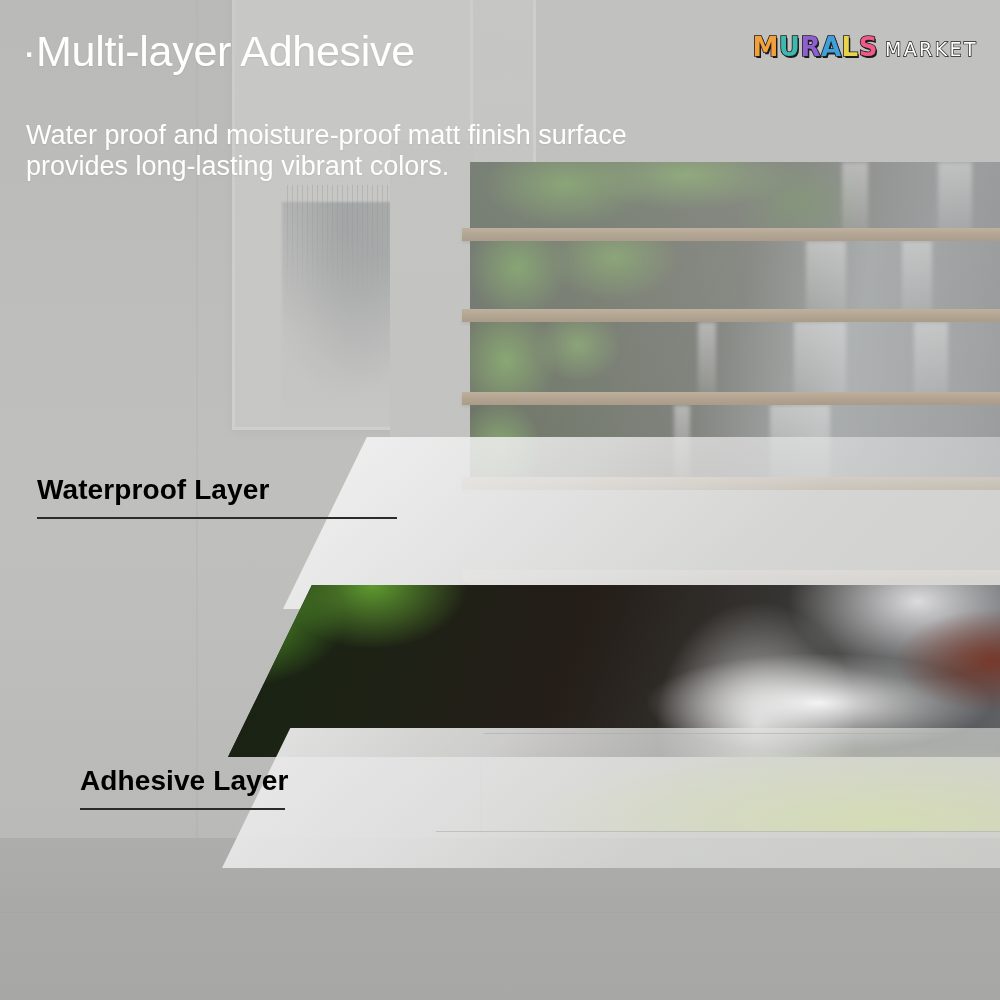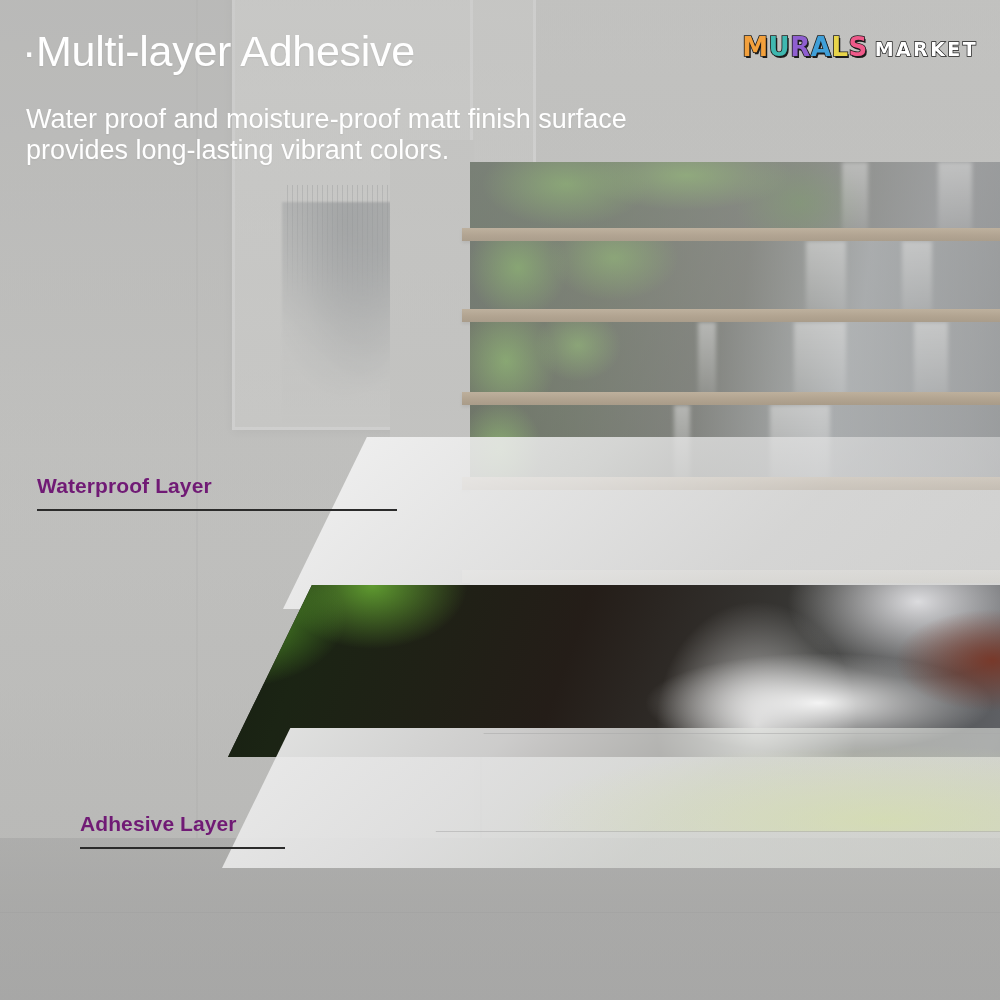--- a/index.html
+++ b/index.html
@@ -208,52 +208,52 @@
     left: 196px; bottom: 36px; right: 0; height: 1px;
     background: rgba(170,170,170,0.55);
   }
 
   
   .lbl {
     position: absolute;
     z-index: 40;
   }
   .lbl-text {
-    font-size: 21px;
+    font-size: 28px;
     font-weight: bold;
-    color: #701a75;
+    color: #000000;
     letter-spacing: 0.1px;
     white-space: nowrap;
   }
   .lbl-rule {
     height: 2px;
     background: #2b2b2b;
     margin-top: 11px;
   }
   .lbl-waterproof { left: 37px; top: 474px; }
   .lbl-waterproof .lbl-rule { width: 360px; }
   .lbl-print { left: 61px; top: 625px; }
   .lbl-print .lbl-rule { width: 246px; }
-  .lbl-adhesive { left: 80px; top: 765px; margin-top: 47px; }
+  .lbl-adhesive { left: 80px; top: 765px; }
   .lbl-adhesive .lbl-rule { width: 205px; }
 
   
   .page-title {
     position: absolute;
     left: 22px; top: 27px;
     font-size: 43px;
     color: #ffffff;
     letter-spacing: -0.3px;
     z-index: 50;
     white-space: nowrap;
     text-shadow: 0 1px 2px rgba(0,0,0,0.07);
   }
   .subtitle {
     position: absolute;
-    left: 26px; top: 104px;
+    left: 26px; top: 120px;
     font-size: 27px;
     line-height: 1.13;
     color: #ffffff;
     z-index: 50;
     white-space: pre-line;
     text-shadow: 0 1px 2px rgba(0,0,0,0.06);
   }
 
   
   .logo {
@@ -272,21 +272,21 @@
     font-family: "DejaVu Sans", sans-serif;
   }
   .logo-murals span {
     display: inline-block;
     -webkit-text-stroke: 1.6px #1b1b1b;
     paint-order: stroke fill;
     text-shadow: 1.5px 1.5px 0 #1b1b1b;
   }
   .logo-market {
     font-size: 19px;
-    font-weight: bold;
+    font-weight: normal;
     letter-spacing: 2.4px;
     color: #ffffff;
     -webkit-text-stroke: 1.4px #1b1b1b;
     paint-order: stroke fill;
     font-family: "DejaVu Sans", sans-serif;
     position: relative;
   }
 </style>
 </head>
 <body>

